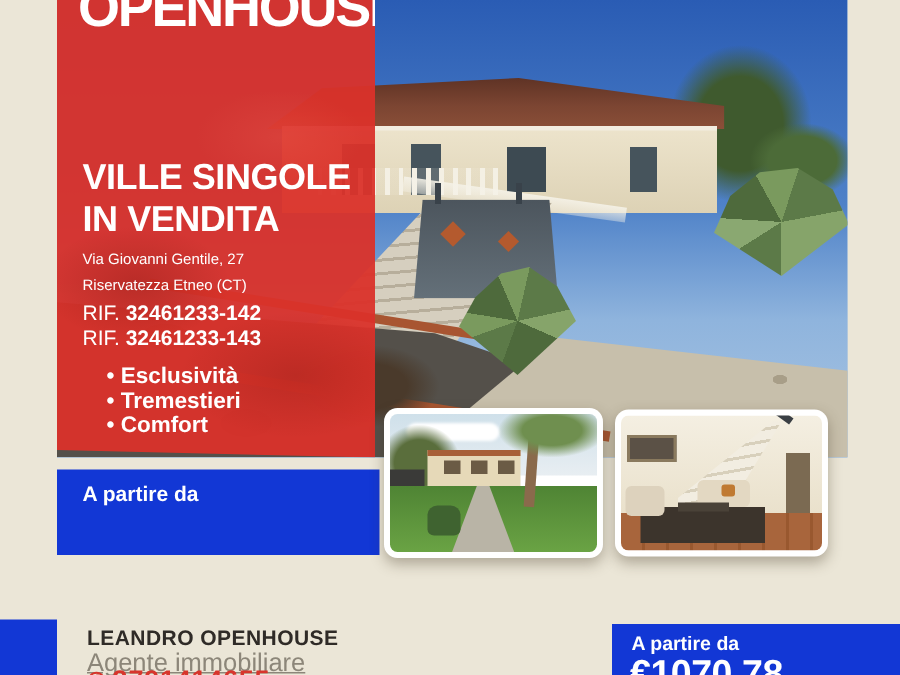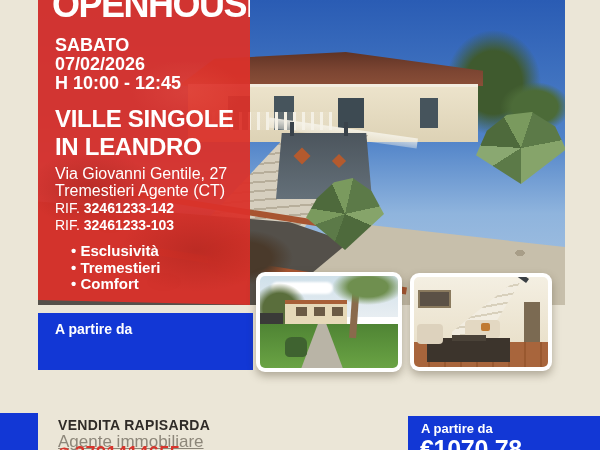--- a/index.html
+++ b/index.html
@@ -57,21 +57,21 @@
     background:
       radial-gradient(90px 55px at 25% 62%,rgba(120,18,12,.30),rgba(120,18,12,0) 70%),
       radial-gradient(110px 60px at 75% 82%,rgba(130,22,14,.28),rgba(130,22,14,0) 70%),
       radial-gradient(80px 45px at 70% 30%,rgba(255,130,110,.14),rgba(255,130,110,0) 70%),
       rgba(218,50,42,.95);
     clip-path:polygon(0 0,100% 0,100% 100%,0 calc(100% - 5px));}
   .oh-title{left:14px;top:-16px;font-size:36px;font-weight:800;letter-spacing:-1.5px;white-space:nowrap;}
   .event{left:17px;top:36px;font-size:18px;font-weight:700;line-height:18px;}
   .event div{margin:0 0 1px 0;}
   .villa-title{left:17px;top:105px;font-size:24px;font-weight:800;line-height:28px;letter-spacing:-.3px;}
-  .addr{left:17px;top:165px;font-size:16px;font-weight:400;line-height:17px;}
+  .addr{left:17px;top:165px;font-size:10px;font-weight:400;line-height:17px;}
   .refs{left:17px;top:200px;font-size:14px;line-height:16.5px;}
   .refs .lbl{font-weight:400;}
   .refs .val{font-weight:700;}
   .features{left:33px;top:243px;font-size:15px;font-weight:700;line-height:16.5px;}
   .features div::before{content:"\2022\00a0";}
 
   
   .price-box{left:38px;top:313px;width:215px;height:57px;background:#1237d5;color:#fff;z-index:4;}
   .price-box .p-label{position:absolute;left:17px;top:8px;font-size:14px;font-weight:600;}
   .price-box .p-value{position:absolute;left:16px;top:23px;font-size:29px;font-weight:800;letter-spacing:-.5px;}
@@ -144,36 +144,31 @@
     <div class="abs planter-tile1"></div>
     <div class="abs planter-tile2"></div>
     <div class="abs finial1"></div>
     <div class="abs finial2"></div>
     <div class="abs agave-c"></div>
     <div class="abs agave-r"></div>
   </div>
 
   <div class="abs red-panel">
     <div class="abs oh-title">OPENHOUSE</div>
-    <div class="abs event">
-      <div>SABATO</div>
-      <div>07/02/2026</div>
-      <div>H 10:00 - 12:45</div>
-    </div>
     <div class="abs villa-title">
       <div>VILLE SINGOLE</div>
-      <div>IN LEANDRO</div>
+      <div>IN VENDITA</div>
     </div>
     <div class="abs addr">
       <div>Via Giovanni Gentile, 27</div>
-      <div>Tremestieri Agente (CT)</div>
+      <div>Riservatezza Etneo (CT)</div>
     </div>
     <div class="abs refs">
       <div><span class="lbl">RIF.</span> <span class="val">32461233-142</span></div>
-      <div><span class="lbl">RIF.</span> <span class="val">32461233-103</span></div>
+      <div><span class="lbl">RIF.</span> <span class="val">32461233-143</span></div>
     </div>
     <div class="abs features">
       <div>Esclusività</div>
       <div>Tremestieri</div>
       <div>Comfort</div>
     </div>
   </div>
 
   <div class="abs price-box">
     <div class="p-label">A partire da</div>
@@ -205,21 +200,21 @@
       <div class="abs i-door"></div>
       <div class="abs i-rug"></div>
       <div class="abs i-sofa1"></div>
       <div class="abs i-sofa2"></div>
       <div class="abs i-cushion"></div>
       <div class="abs i-table"></div>
     </div>
   </div>
 
   <div class="abs blue-corner"></div>
-  <div class="abs agent-name">VENDITA RAPISARDA</div>
+  <div class="abs agent-name">LEANDRO OPENHOUSE</div>
   <div class="abs agent-role">Agente immobiliare</div>
   <div class="abs agent-phone">
     <span class="ph-ic">✆</span><span>3791414655</span>
   </div>
 
   <div class="abs price-box2">
     <div class="p-label">A partire da</div>
     <div class="p-value">€1070.78</div>
   </div>
 

